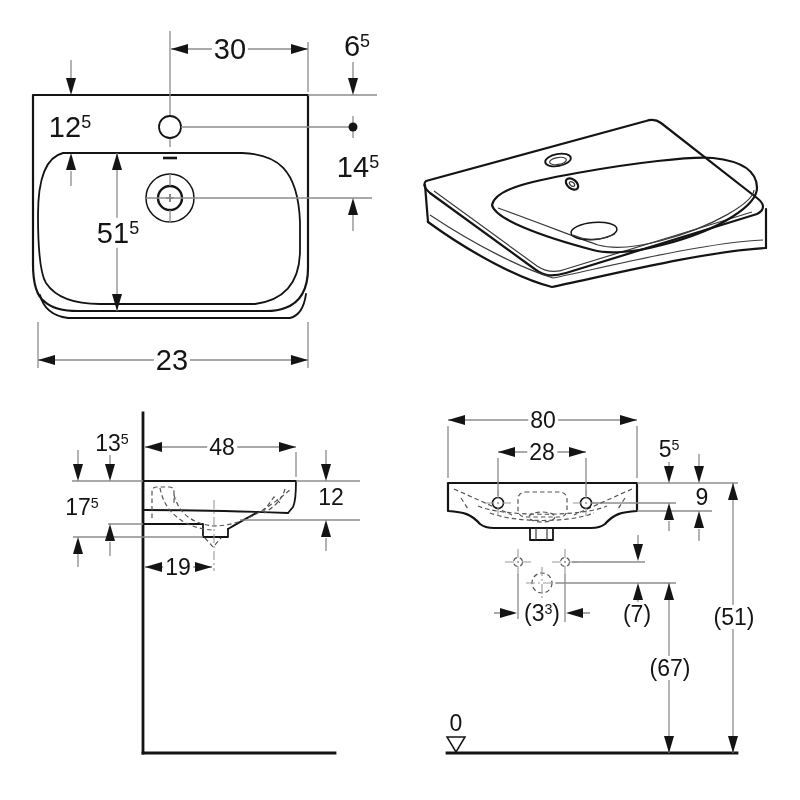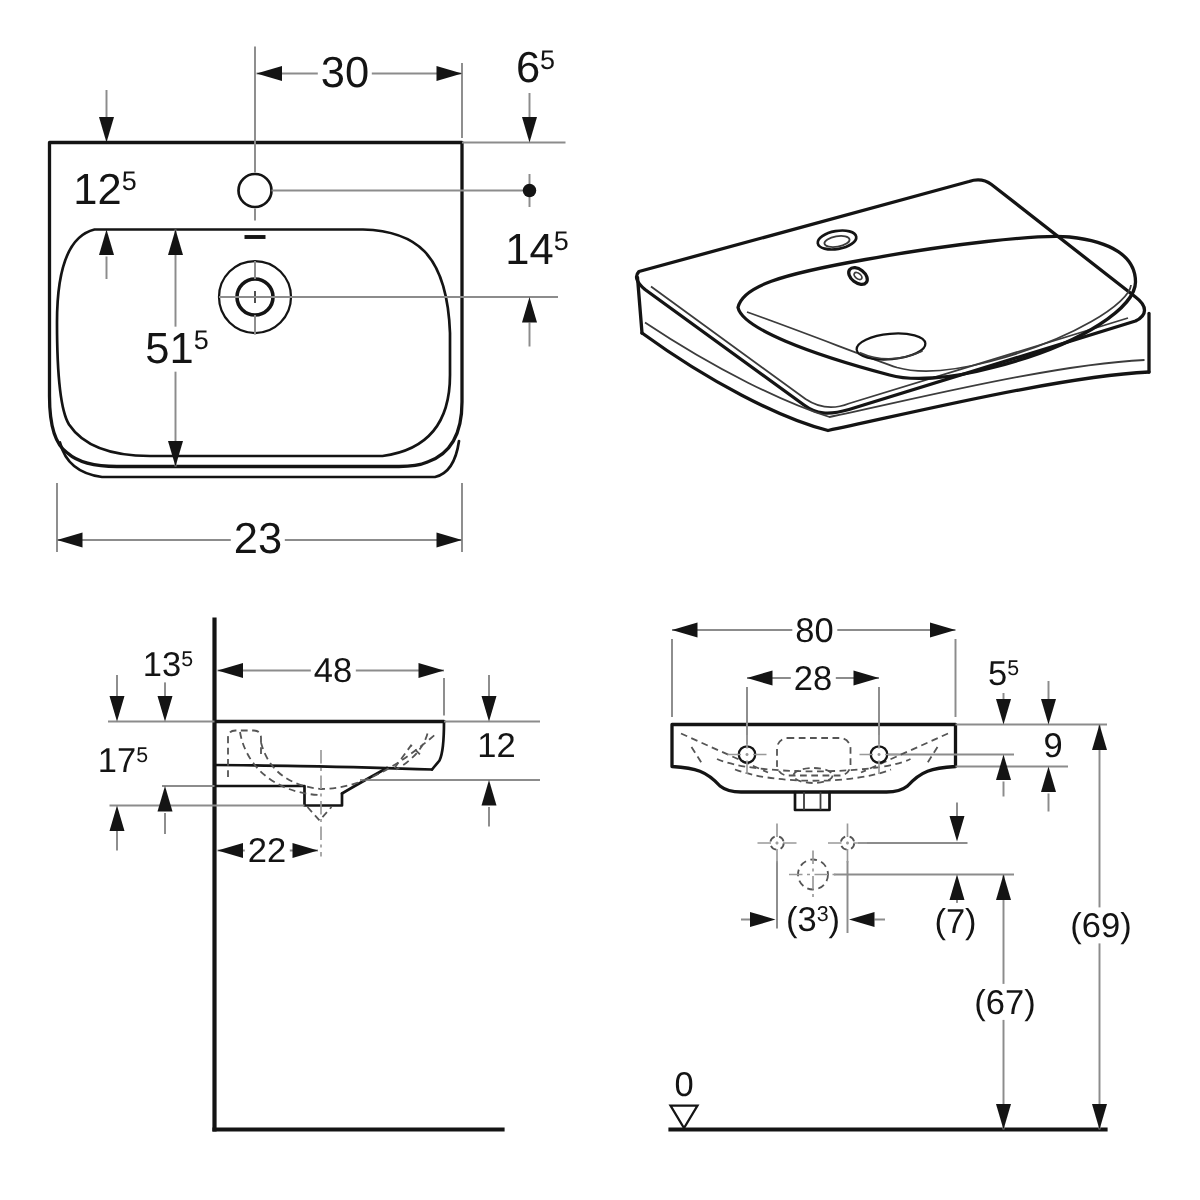--- a/index.html
+++ b/index.html
@@ -191,25 +191,25 @@
 <div class="dim lg" style="left:357px;top:46px"><span>6</span><sup>5</sup><span></span></div>
 <div class="dim lg" style="left:70px;top:127px"><span>12</span><sup>5</sup><span></span></div>
 <div class="dim lg" style="left:358px;top:167px"><span>14</span><sup>5</sup><span></span></div>
 <div class="dim lg" style="left:118px;top:233px"><span>51</span><sup>5</sup><span></span></div>
 <div class="dim lg" style="left:172px;top:360px"><span>23</span><sup></sup><span></span></div>
 
 <div class="dim md" style="left:112px;top:443px"><span>13</span><sup>5</sup><span></span></div>
 <div class="dim md" style="left:222px;top:447px"><span>48</span><sup></sup><span></span></div>
 <div class="dim md" style="left:82px;top:507px"><span>17</span><sup>5</sup><span></span></div>
 <div class="dim md" style="left:331px;top:497px"><span>12</span><sup></sup><span></span></div>
-<div class="dim md" style="left:178px;top:567px"><span>22</span><sup></sup><span></span></div>
+<div class="dim md" style="left:178px;top:567px"><span>19</span><sup></sup><span></span></div>
 
 <div class="dim md" style="left:543px;top:420px"><span>80</span><sup></sup><span></span></div>
 <div class="dim md" style="left:542px;top:452px"><span>28</span><sup></sup><span></span></div>
 <div class="dim md" style="left:669px;top:449px"><span>5</span><sup>5</sup><span></span></div>
 <div class="dim md" style="left:702px;top:497px"><span>9</span><sup></sup><span></span></div>
 <div class="dim md" style="left:542px;top:613px"><span>(3</span><sup>3</sup><span>)</span></div>
 <div class="dim md" style="left:637px;top:614px"><span>(7)</span><sup></sup><span></span></div>
 <div class="dim md" style="left:670px;top:668px"><span>(67)</span><sup></sup><span></span></div>
-<div class="dim md" style="left:734px;top:617px"><span>(69)</span><sup></sup><span></span></div>
+<div class="dim md" style="left:734px;top:617px"><span>(51)</span><sup></sup><span></span></div>
 <div class="dim md" style="left:456px;top:723px"><span>0</span><sup></sup><span></span></div>
 
 </div>
 
 </body></html>

